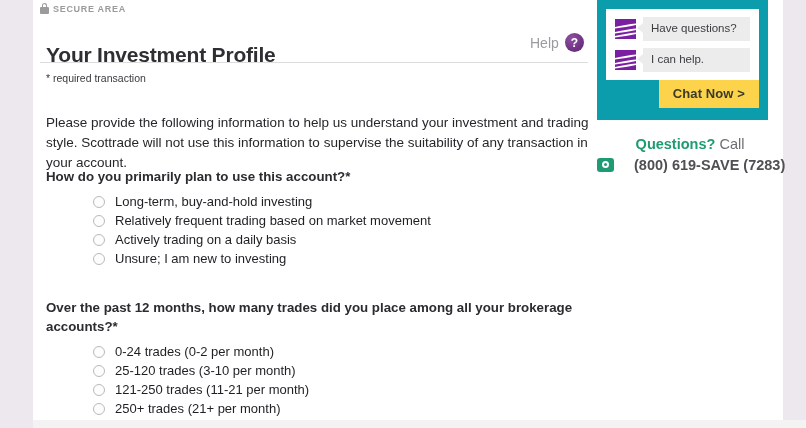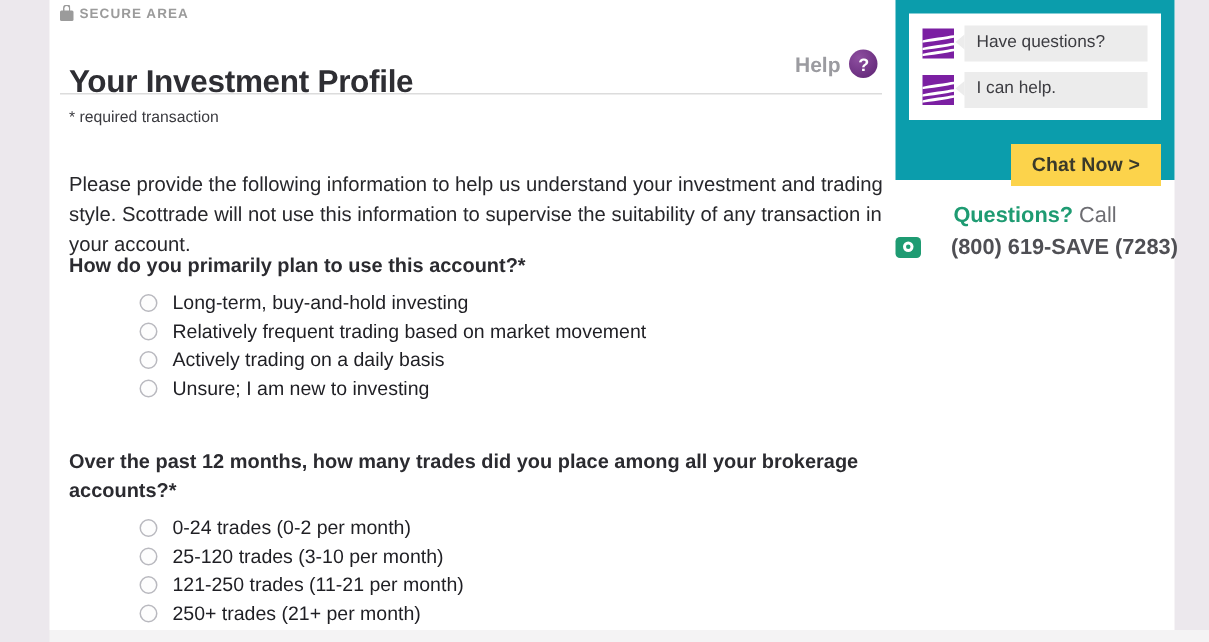--- a/index.html
+++ b/index.html
@@ -99,21 +99,21 @@
     position: absolute;
     left: 530px;
     top: 33px;
     display: flex;
     align-items: center;
     gap: 6px;
     cursor: pointer;
   }
   .help-text {
     font-size: 14px;
-    font-weight: bold;
+    font-weight: normal;
     color: #9b9ba0;
   }
   .help-badge {
     width: 19px;
     height: 19px;
     border-radius: 50%;
     background: radial-gradient(circle at 35% 30%, #8e4fa0 0%, #6b2f80 70%, #5c2470 100%);
     color: #ffffff;
     font-size: 12px;
     font-weight: bold;
@@ -191,21 +191,21 @@
     font-size: 13px;
     color: #1f1f24;
     white-space: nowrap;
   }
 
   
   .chat-widget {
     position: absolute;
     left: 597px;
     top: 0;
-    width: 186px;
+    width: 171px;
     height: 120px;
     background: #0b9dac;
     box-sizing: border-box;
     padding: 9px 9px 0 9px;
   }
   .chat-card {
     background: #ffffff;
     padding: 8px 9px;
     display: flex;
     flex-direction: column;
@@ -260,21 +260,21 @@
     position: absolute;
     left: -6px;
     top: 6px;
     border-top: 5px solid transparent;
     border-bottom: 5px solid transparent;
     border-right: 6px solid #ececec;
   }
   .chat-now-wrap {
     display: flex;
     justify-content: flex-end;
-    margin-top: 16px;
+    margin-top: 0;
   }
   .chat-now-btn {
     background: #fcd34b;
     color: #3a3a2a;
     font-size: 13px;
     font-weight: bold;
     border: none;
     padding: 6px 14px 7px 14px;
     cursor: pointer;
     font-family: "Liberation Sans", sans-serif;

